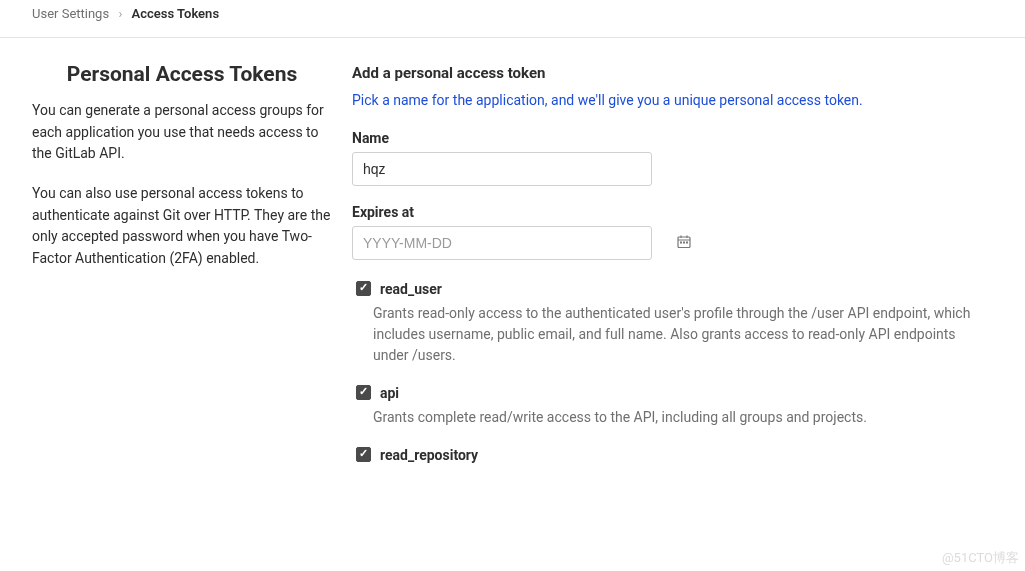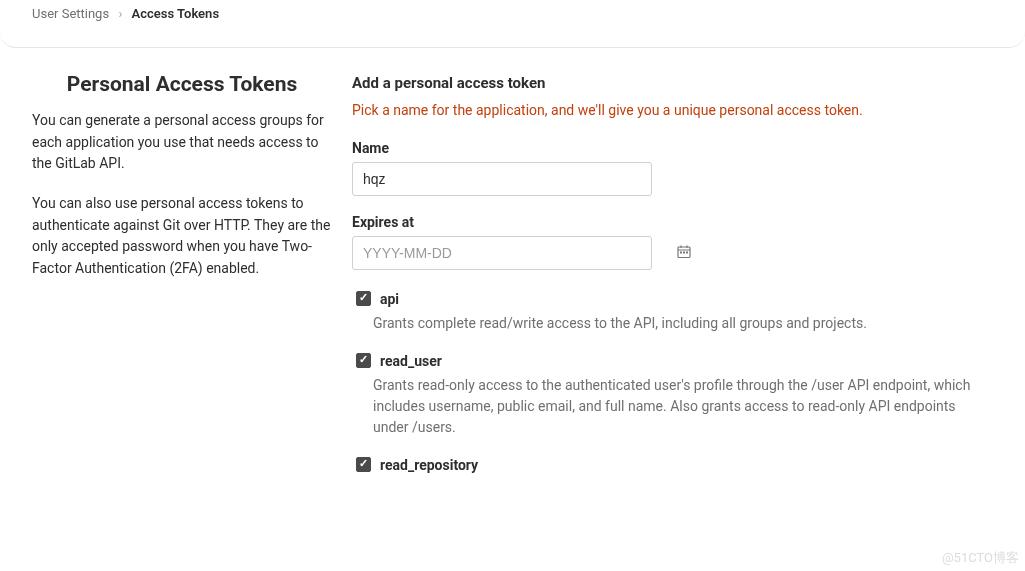--- a/index.html
+++ b/index.html
@@ -5,25 +5,24 @@
   * { box-sizing: border-box; }
   body {
     margin: 0;
     font-family: -apple-system, BlinkMacSystemFont, "Segoe UI", Roboto, "Helvetica Neue", Arial, sans-serif;
     font-size: 14px;
     color: #2e2e2e;
     background: #fff;
     width: 1025px;
   }
   .breadcrumb {
-    padding: 6px 32px 26px 32px;
+    padding: 6px 32px 16px 32px;
     color: #707070;
     font-size: 13px;
     border-bottom: 1px solid #e5e5e5;
-    border-radius: 16px;
   }
   .breadcrumb .sep { margin: 0 6px; color: #a0a0a0; }
   .breadcrumb .current { color: #2e2e2e; font-weight: 600; }
   .container {
     display: flex;
     padding: 20px 32px;
     gap: 20px;
   }
   .left { width: 300px; flex: 0 0 300px; }
   .right { flex: 1; }
@@ -41,21 +40,21 @@
     font-size: 14px;
   }
   .form-heading {
     font-size: 15px;
     font-weight: 700;
     margin: 6px 0 10px 0;
     color: #2e2e2e;
   }
   .form-intro {
     margin: 0 0 22px 0;
-    color: #c2410c;
+    color: #1d4ed8;
     font-size: 14px;
   }
   label.field-label {
     display: block;
     font-weight: 700;
     font-size: 14px;
     margin: 0 0 6px 0;
     color: #2e2e2e;
   }
   .text-input {
@@ -173,31 +172,31 @@
           </svg>
         </span>
       </div>
     </div>
 
     <div class="field-block">
 
       <div class="scope-item">
         <div class="scope-head">
           <input type="checkbox" class="chk" checked="" style="">
+          <span class="scope-name">read_user</span>
+        </div>
+        <div class="scope-desc">Grants read-only access to the authenticated user's profile through the /user API endpoint, which includes username, public email, and full name. Also grants access to read-only API endpoints under /users.</div>
+      </div>
+
+      <div class="scope-item">
+        <div class="scope-head">
+          <input type="checkbox" class="chk" checked="" style="">
           <span class="scope-name">api</span>
         </div>
         <div class="scope-desc">Grants complete read/write access to the API, including all groups and projects.</div>
-      </div>
-
-      <div class="scope-item">
-        <div class="scope-head">
-          <input type="checkbox" class="chk" checked="" style="">
-          <span class="scope-name">read_user</span>
-        </div>
-        <div class="scope-desc">Grants read-only access to the authenticated user's profile through the /user API endpoint, which includes username, public email, and full name. Also grants access to read-only API endpoints under /users.</div>
       </div>
 
       <div class="scope-item">
         <div class="scope-head">
           <input type="checkbox" class="chk" checked="" style="">
           <span class="scope-name">read_repository</span>
         </div>
       </div>
     </div>
 

